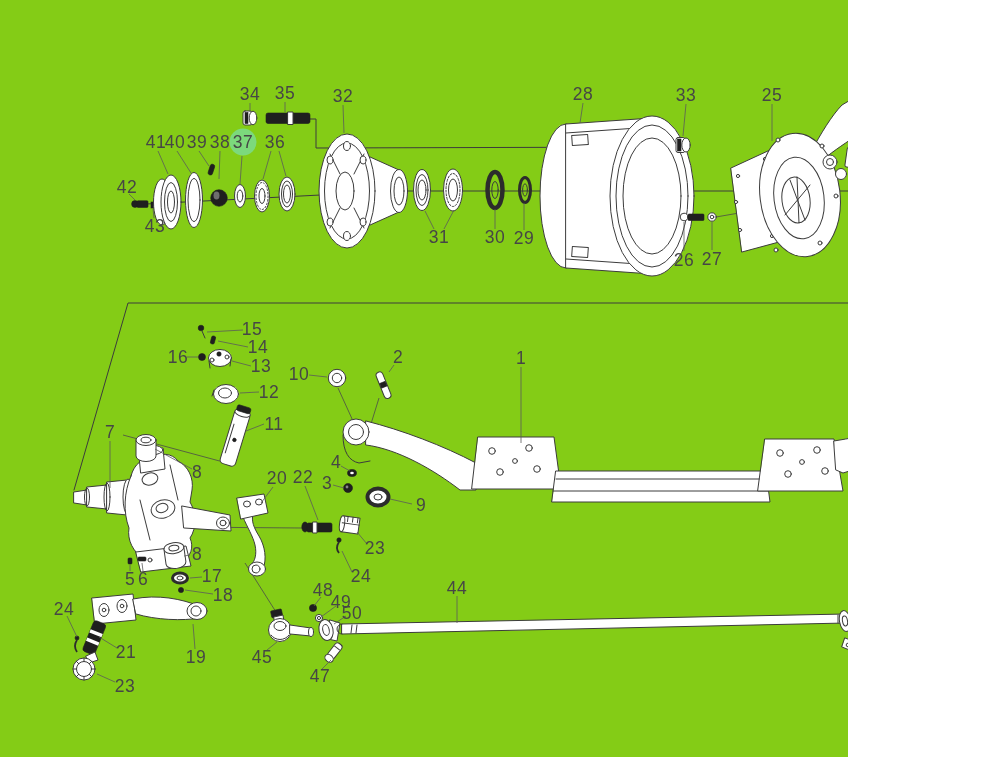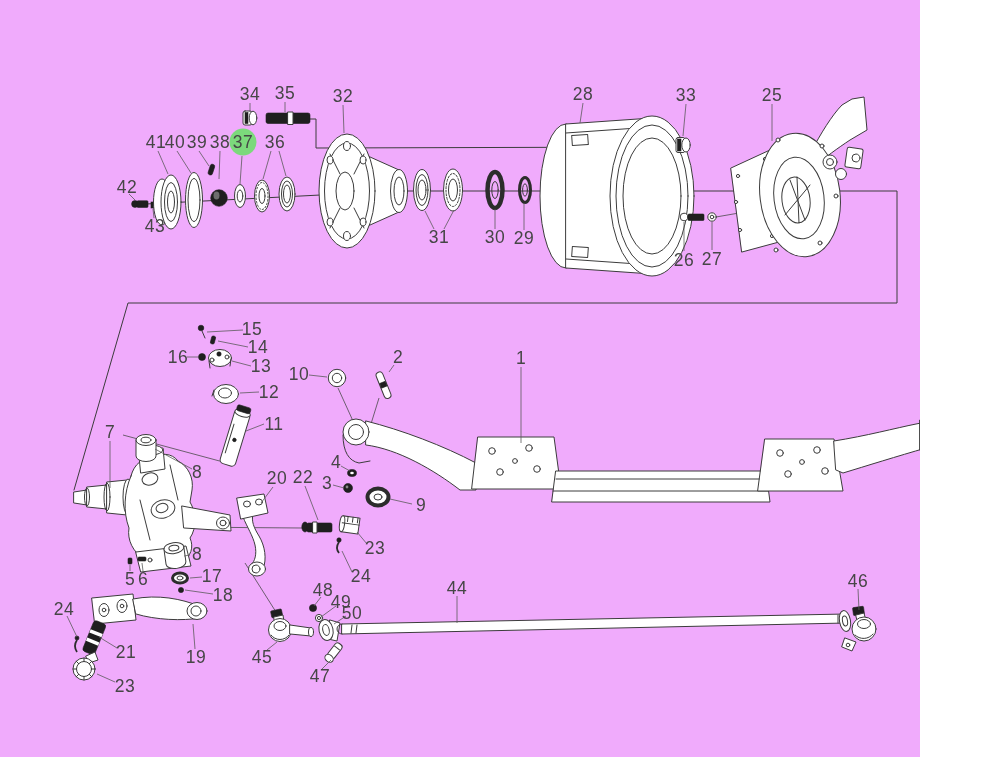--- a/index.html
+++ b/index.html
@@ -1,16 +1,16 @@
 <!DOCTYPE html>
 <html><head>
 <meta charset="utf-8">
 <style>
   html,body{margin:0;padding:0;background:#ffffff;}
-  .stage{position:relative;width:920px;height:757px;background:#f0abfc;overflow:hidden;
+  .stage{position:relative;width:848px;height:757px;background:#84cc16;overflow:hidden;
          font-family:"Liberation Sans", sans-serif;}
   svg{display:block;}
   .ol{fill:#ffffff;stroke:#3c3c3c;stroke-width:1;stroke-linejoin:round;stroke-linecap:round;}
   .ln{fill:none;stroke:#3c3c3c;stroke-width:1;stroke-linejoin:round;stroke-linecap:round;}
   .thin{fill:none;stroke:#4a4a4a;stroke-width:0.8;}
   .dk{fill:#1f1f1f;stroke:#1f1f1f;stroke-width:0.6;}
   .lead{stroke:#5a5a5a;stroke-width:0.8;fill:none;}
   text.part-label{font-family:"Liberation Sans", sans-serif;font-size:17.5px;fill:#464646;
                   letter-spacing:0.5px;text-anchor:middle;dominant-baseline:central;cursor:default;}
 </style>

